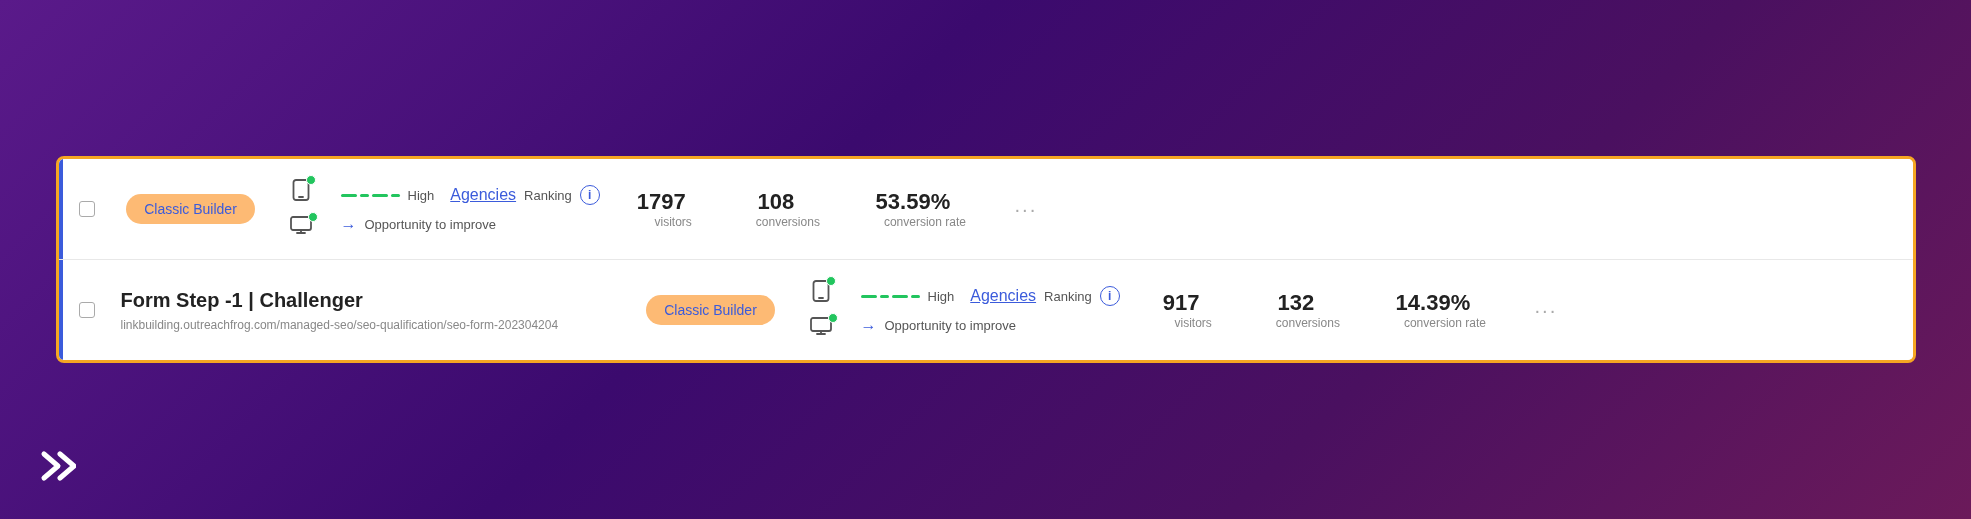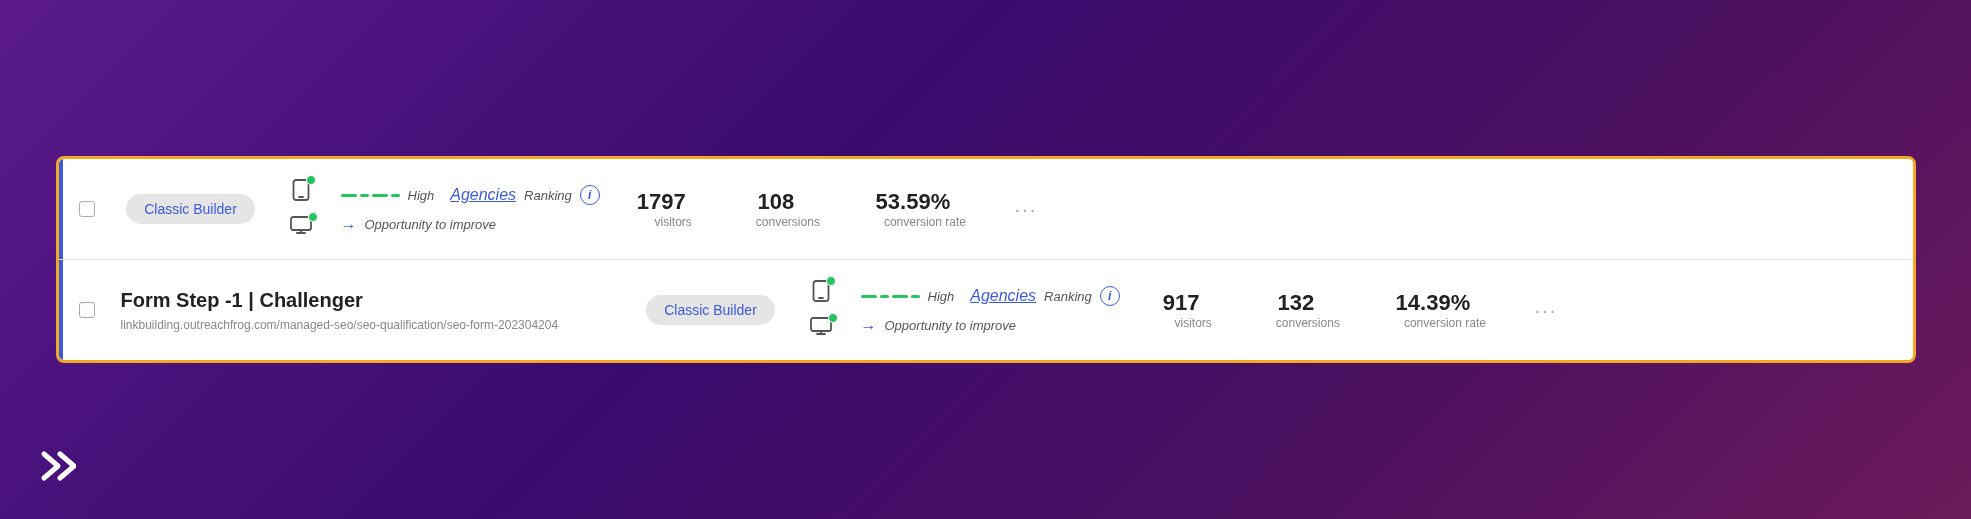--- a/index.html
+++ b/index.html
@@ -83,21 +83,21 @@
       color: #888;
     }
 
     .builder-tag {
       flex: 0 0 160px;
       display: flex;
       justify-content: center;
     }
 
     .builder-badge {
-      background: #e5e5e5;
+      background: #fdba74;
       color: #3b5bdb;
       border-radius: 20px;
       padding: 7px 18px;
       font-size: 14px;
       font-weight: 500;
       white-space: nowrap;
     }
 
     .device-col {
       flex: 0 0 60px;
@@ -121,21 +121,20 @@
       width: 10px;
       height: 10px;
       background: #22c55e;
       border-radius: 50%;
       border: 1.5px solid white;
     }
 
     .seo-section {
       flex: 0 0 300px;
       padding: 8px 10px;
-      font-style: italic;
     }
 
     .seo-row {
       display: flex;
       align-items: center;
       gap: 8px;
       margin-bottom: 10px;
     }
 
     .seo-row:last-child {

